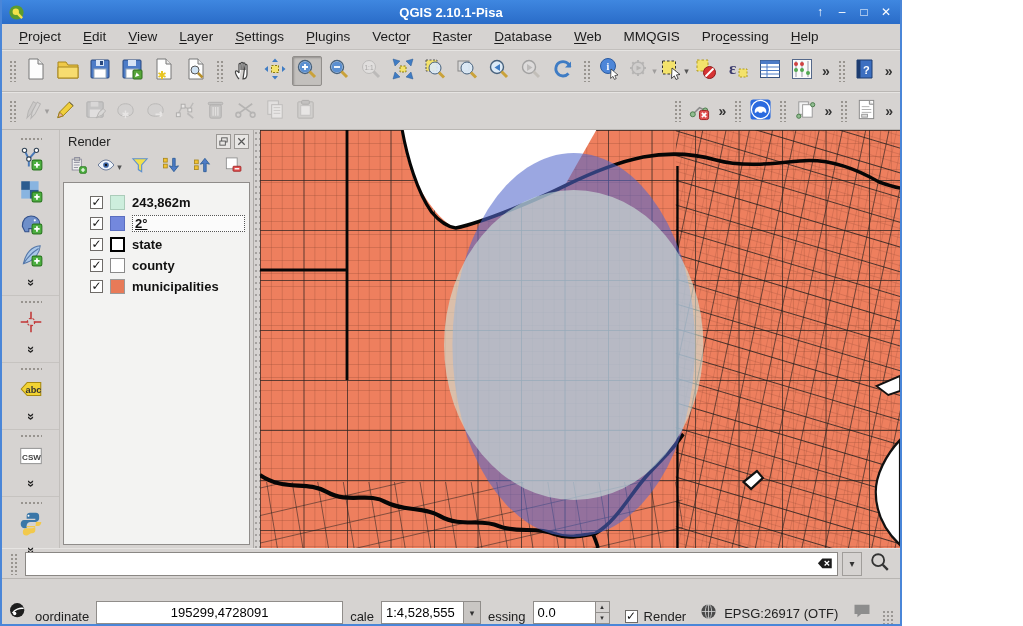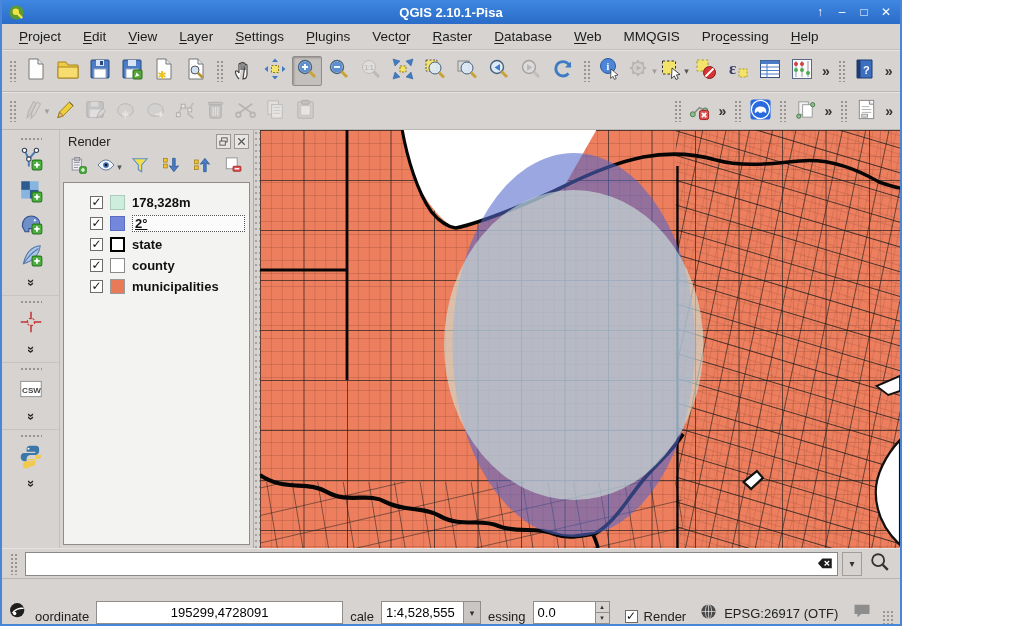--- a/index.html
+++ b/index.html
@@ -534,20 +534,30 @@
                 </g>
                 <circle cx="12" cy="12" r="3.5" fill="none" stroke="#c23434" stroke-dasharray="2 1.5"></circle>
               </svg></span>
           </span>
           <span class="chev">»</span>
         </div>
         <div class="rsec">
           <span class="rgrip"></span>
           <span class="rbtn">
             <span><svg viewBox="0 0 24 24" width="26" height="26">
+                <path d="M3 12l5.5-6H21v12H8.5z" fill="#f2d333" stroke="#a88a10"></path>
+                <text x="7" y="15.5" font-size="8.5" font-weight="bold" fill="#333">abc</text>
+              </svg></span>
+          </span>
+          <span class="chev">»</span>
+        </div>
+        <div class="rsec">
+          <span class="rgrip"></span>
+          <span class="rbtn">
+            <span><svg viewBox="0 0 24 24" width="26" height="26">
                 <rect x="2.5" y="5" width="19" height="14" fill="#fff" stroke="#999"></rect>
                 <text x="3.8" y="15.5" font-size="7.5" font-weight="bold" fill="#444">CSW</text>
               </svg></span>
           </span>
           <span class="chev">»</span>
         </div>
         <div class="rsec">
           <span class="rgrip"></span>
           <span class="rbtn">
             <span><svg viewBox="0 0 24 24" width="26" height="26">
@@ -622,21 +632,21 @@
                 <rect x="4" y="3.5" width="13" height="13" fill="#fff" stroke="#8a8a8a"></rect>
                 <rect x="12" y="13.5" width="9.5" height="6" rx="1" fill="#e05252" stroke="#a02020"></rect>
                 <path d="M14 16.5h5.5" stroke="#fff" stroke-width="1.6"></path>
               </svg></span>
           </span>
         </div>
       <div class="layer-list" id="layerlist">
           <div class="layer-row">
             <span class="cbx">✓</span>
             <span class="swatch" style="background: rgb(205, 238, 221); border: 1px solid rgb(171, 204, 186);"></span>
-            <span class="lbl">178,328m</span>
+            <span class="lbl">243,862m</span>
           </div>
           <div class="layer-row">
             <span class="cbx">✓</span>
             <span class="swatch" style="background: rgb(115, 136, 221); border: 1px solid rgb(90, 110, 192);"></span>
             <span class="lbl sel">2°</span>
           </div>
           <div class="layer-row">
             <span class="cbx">✓</span>
             <span class="swatch" style="background: rgb(255, 255, 255); border: 2px solid rgb(0, 0, 0);"></span>
             <span class="lbl">state</span>

